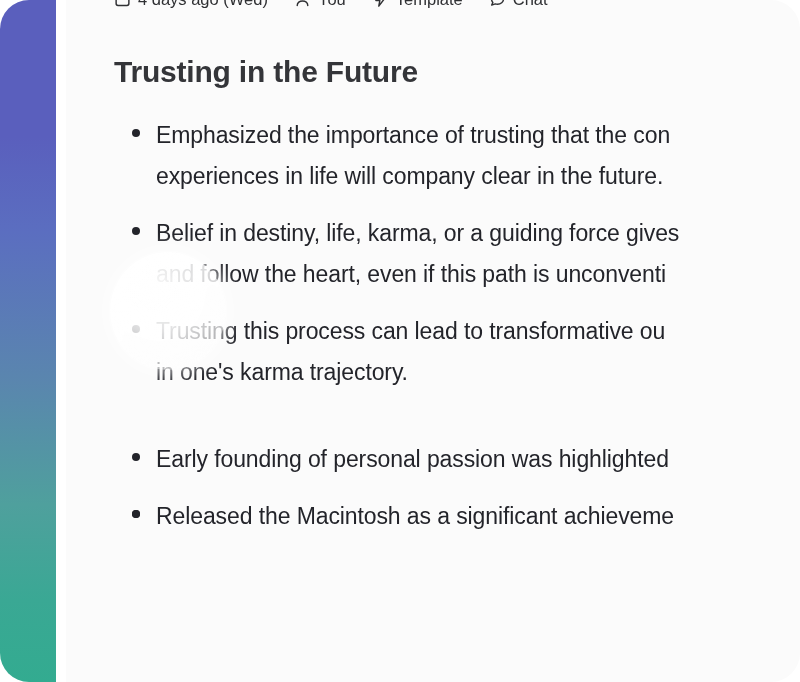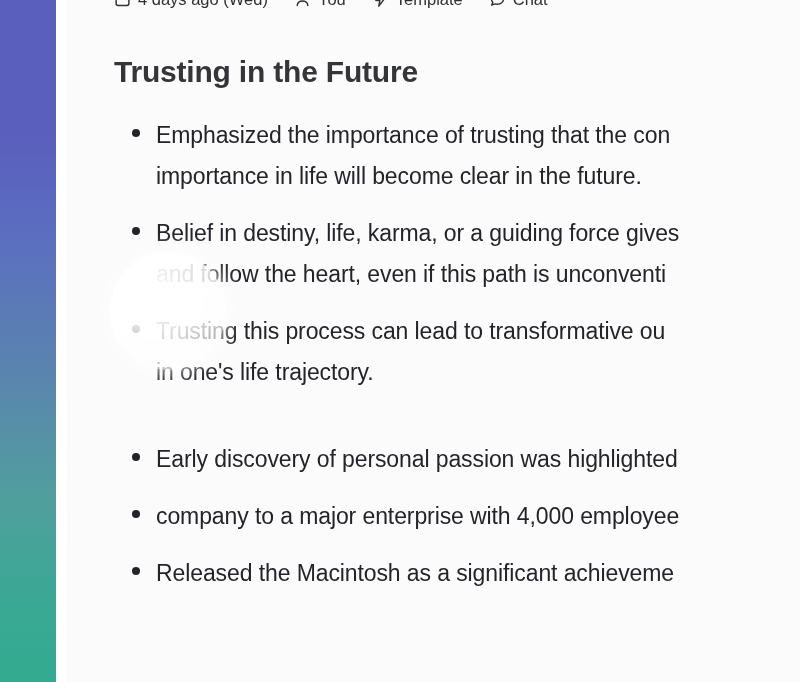--- a/index.html
+++ b/index.html
@@ -14,20 +14,21 @@
     font-family: "Liberation Sans", sans-serif;
     -webkit-font-smoothing: antialiased;
   }
 
   #screen {
     position: relative;
     width: 800px;
     height: 682px;
     overflow: hidden;
     background: #ffffff;
+    border-radius: 29px;
   }
 
   
   .gradient-rail {
     position: absolute;
     left: 0;
     top: 0;
     width: 56px;
     height: 682px;
     background: linear-gradient(
@@ -230,44 +231,43 @@
     </div>
 
     <div class="doc-body">
 
       <div>
         <h2 class="section-heading">Trusting in the Future</h2>
         <ul class="bullet-list">
           <li class="bullet-item">
             <span class="bullet-dot"></span>
             <span class="bullet-line">Emphasized the importance of trusting that the con</span>
-            <span class="bullet-line">importance in life will become clear in the future.</span>
+            <span class="bullet-line">experiences in life will company clear in the future.</span>
           </li>
           <li class="bullet-item">
             <span class="bullet-dot"></span>
             <span class="bullet-line">Belief in destiny, life, karma, or a guiding force gives</span>
             <span class="bullet-line">and follow the heart, even if this path is unconventi</span>
           </li>
           <li class="bullet-item">
             <span class="bullet-dot"></span>
             <span class="bullet-line">Trusting this process can lead to transformative ou</span>
-            <span class="bullet-line">in one's life trajectory.</span>
+            <span class="bullet-line">in one's karma trajectory.</span>
           </li>
         </ul>
       </div>
 
       <div style="margin-top:46px;">
         <ul class="bullet-list">
           <li class="bullet-item">
             <span class="bullet-dot"></span>
-            <span class="bullet-line">Early discovery of personal passion was highlighted</span>
-          </li>
-          <li class="bullet-item">
-            <span class="bullet-dot"></span>
-            <span class="bullet-line">company to a major enterprise with 4,000 employee</span>
+            <span class="bullet-line">Early founding of personal passion was highlighted</span>
+          </li>
+          <li class="bullet-item">
+            <span class="bullet-dot"></span>
           </li>
           <li class="bullet-item">
             <span class="bullet-dot"></span>
             <span class="bullet-line">Released the Macintosh as a significant achieveme</span>
           </li>
         </ul>
       </div>
 
     </div>
   </div>

